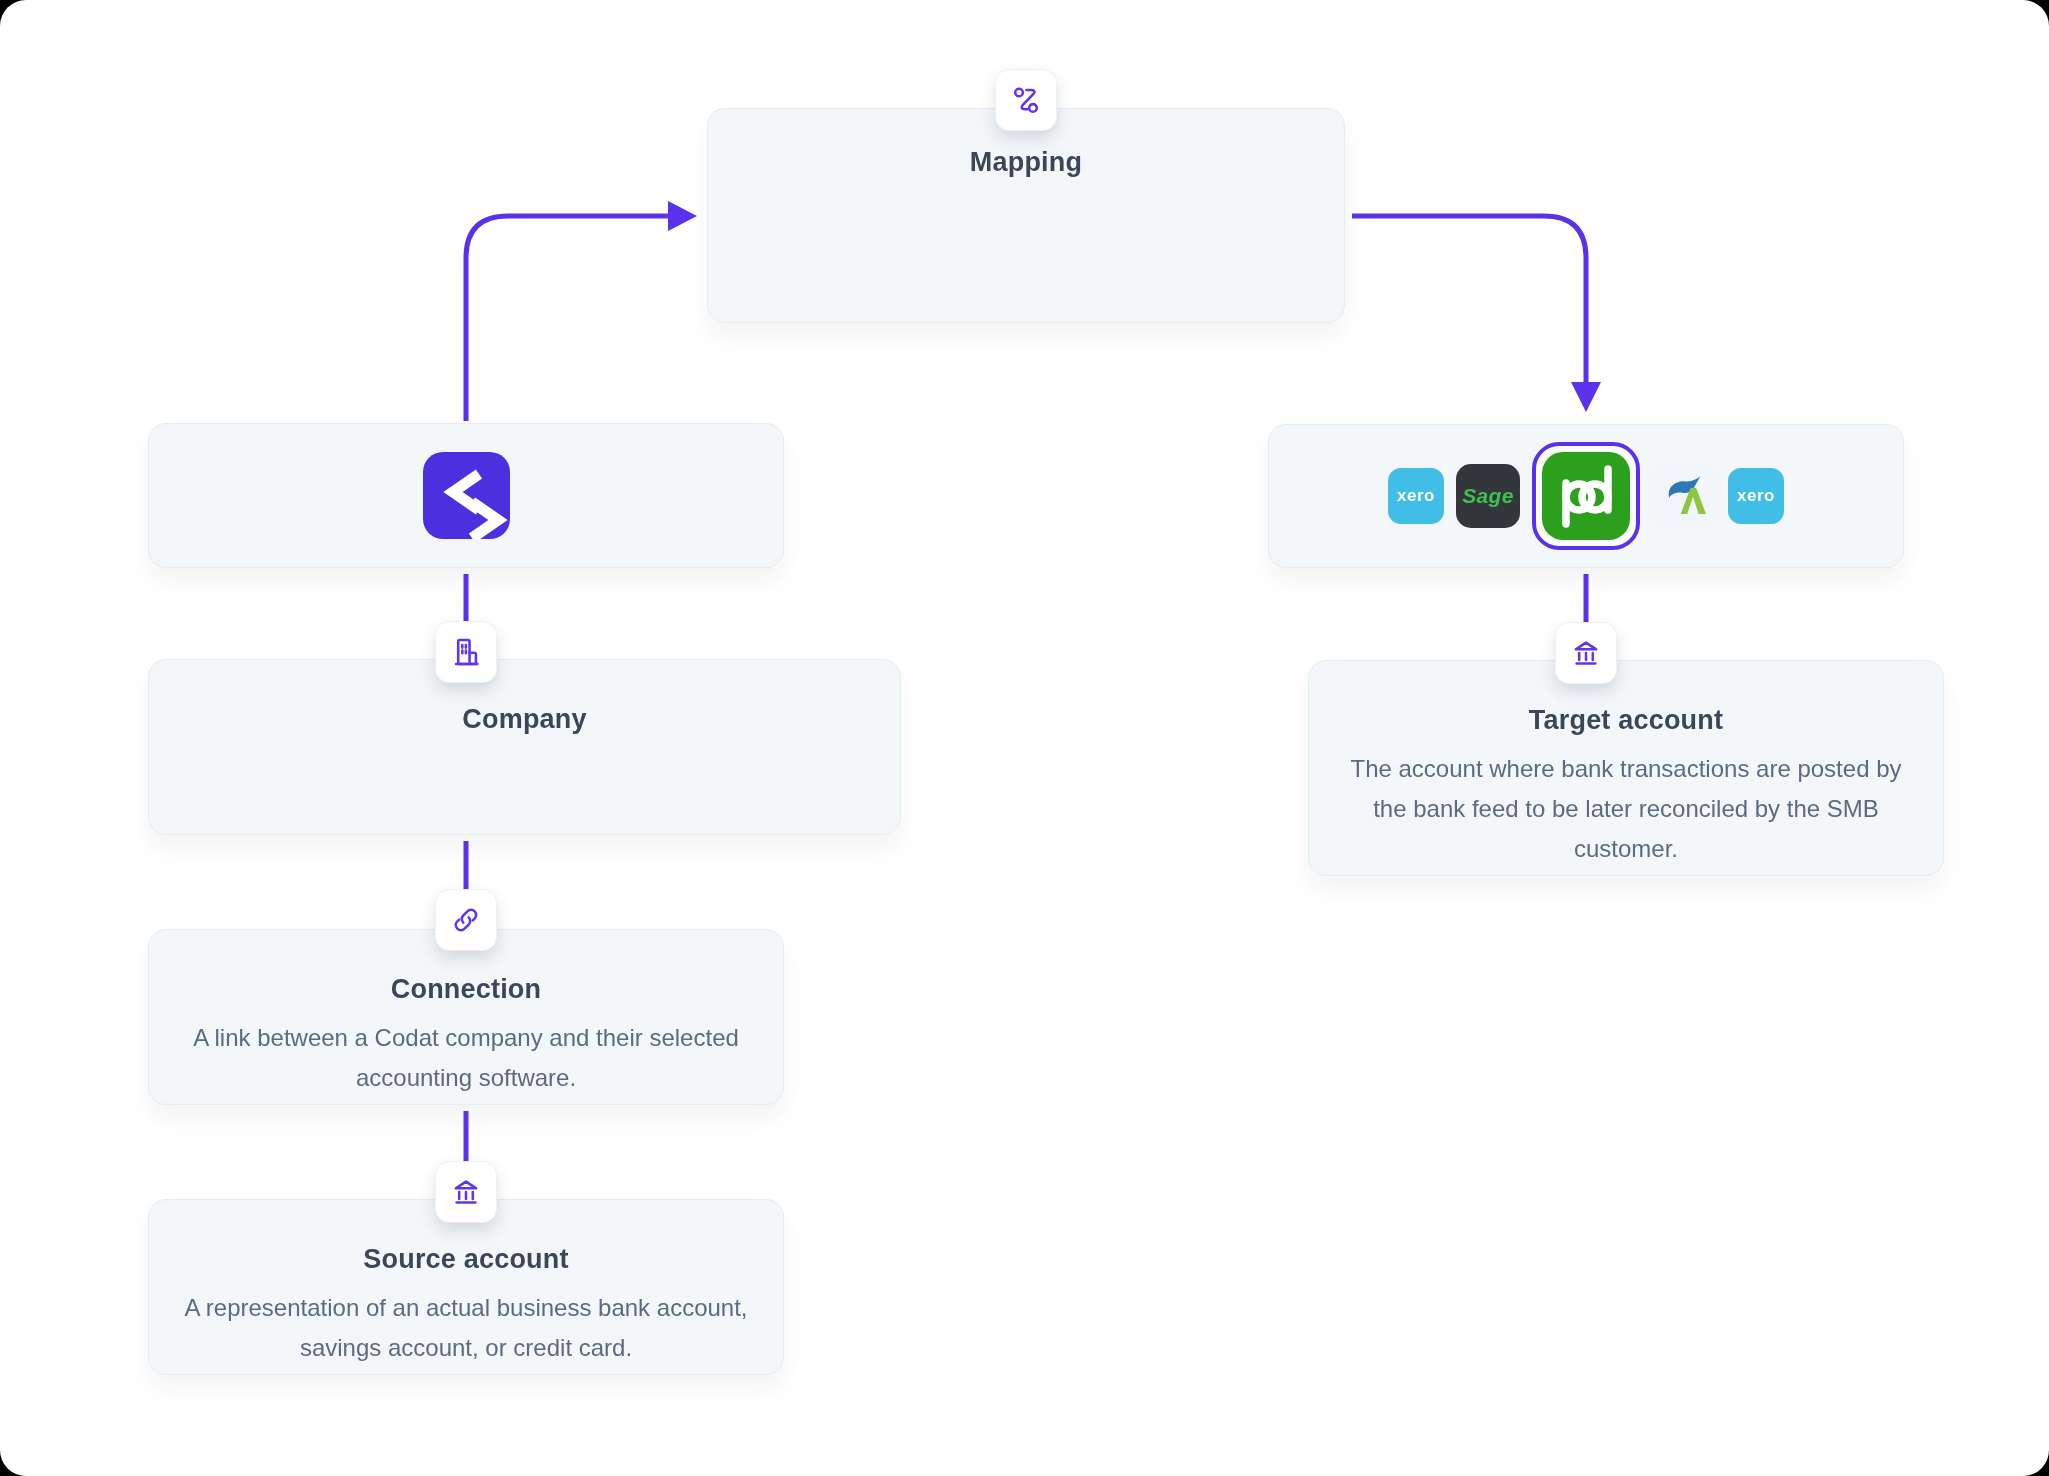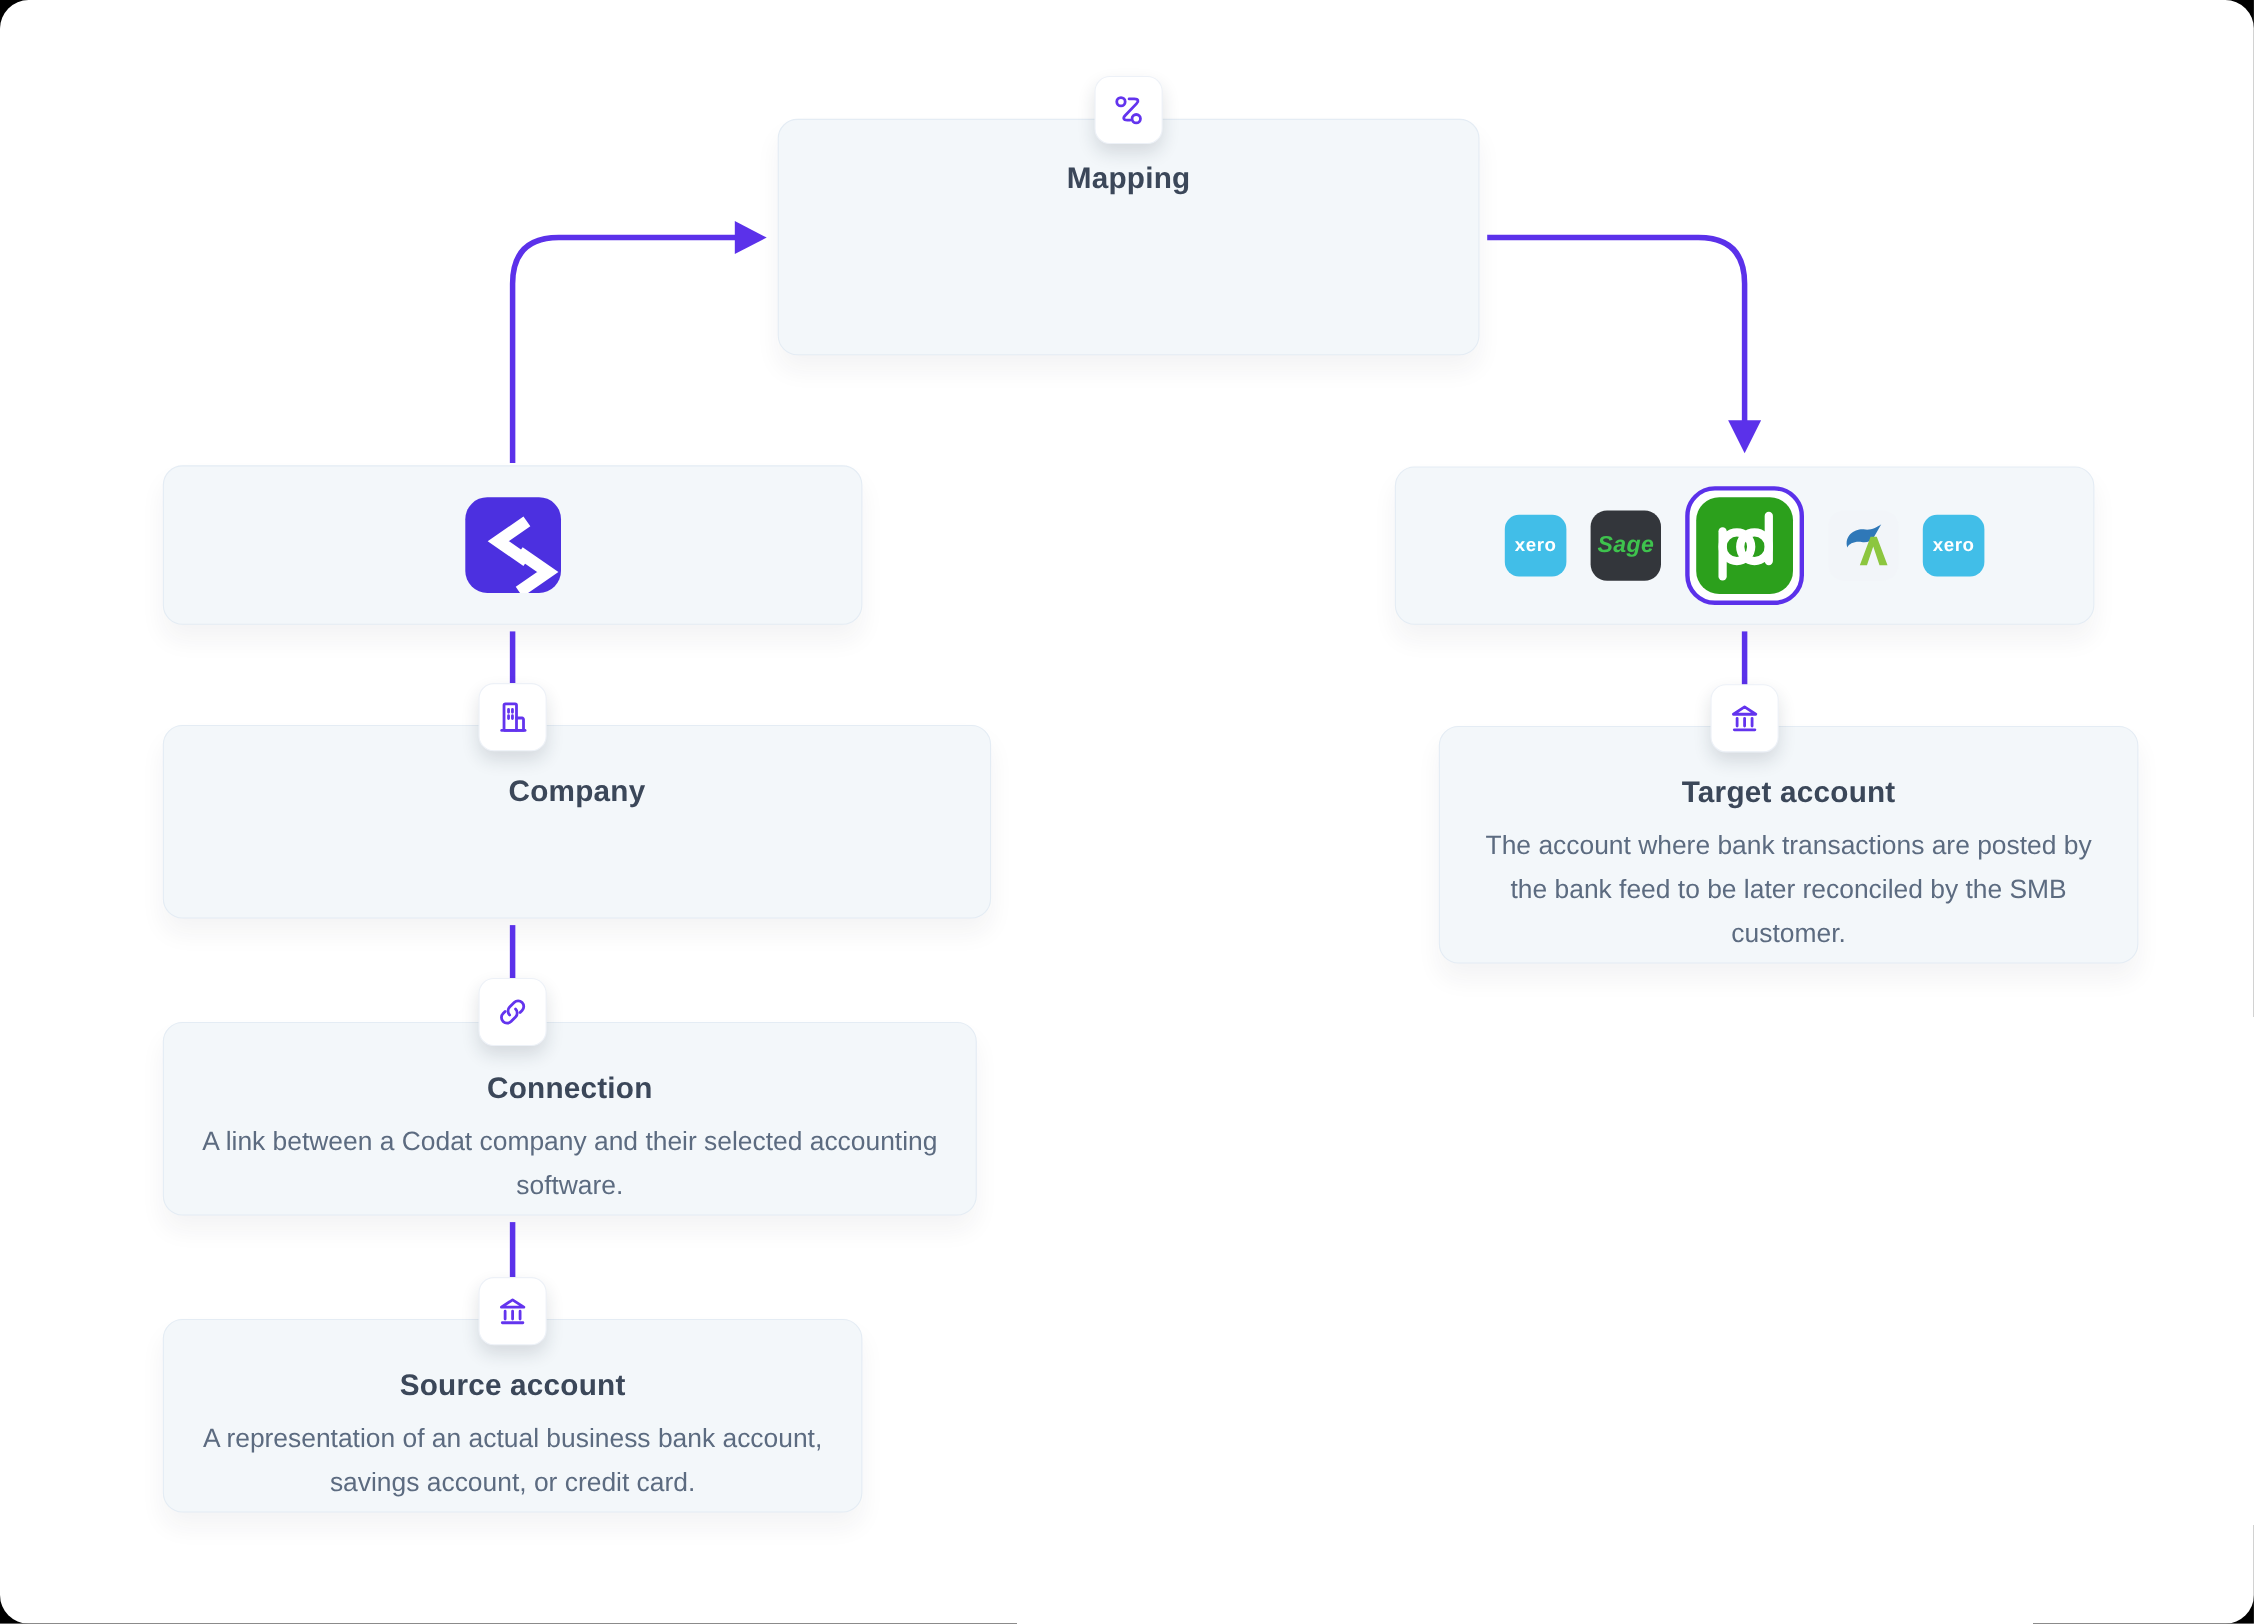--- a/index.html
+++ b/index.html
@@ -51,23 +51,23 @@
     margin-bottom:13px;
   }
   .panel-body{
     font-size:24px;
     line-height:40px;
     color: var(--body-text);
   }
   .panel-mapping   { left:707px;  top:108px;  width:638px; height:215px; padding:38px 36px 0; }
   .panel-codat     { left:148px;  top:423px;  width:636px; height:145px; display:flex; align-items:center; justify-content:center; }
   .panel-company   { left:148px;  top:659px;  width:753px; height:176px; padding:44px 24px 0; }
-  .panel-connection{ left:148px;  top:929px;  width:740px; height:176px; padding:44px 24px 0; }
+  .panel-connection{ left:148px;  top:929px;  width:636px; height:176px; padding:44px 24px 0; }
   .panel-source    { left:148px;  top:1199px; width:636px; height:176px; padding:44px 24px 0; }
-  .panel-logos     { left:1268px; top:424px;  width:636px; height:144px; display:flex; align-items:center; justify-content:center; gap:22px; }
+  .panel-logos     { left:1268px; top:424px;  width:636px; height:144px; display:flex; align-items:center; justify-content:center; gap:12px; }
   .panel-target    { left:1308px; top:660px;  width:636px; height:216px; padding:44px 24px 0; }
 
   
   .icon-card{
     position:absolute;
     width:62px;height:62px;
     background:#ffffff;
     border:1px solid #edf1f7;
     border-radius:14px;
     box-shadow: 0 8px 16px rgba(30,41,59,0.14);

